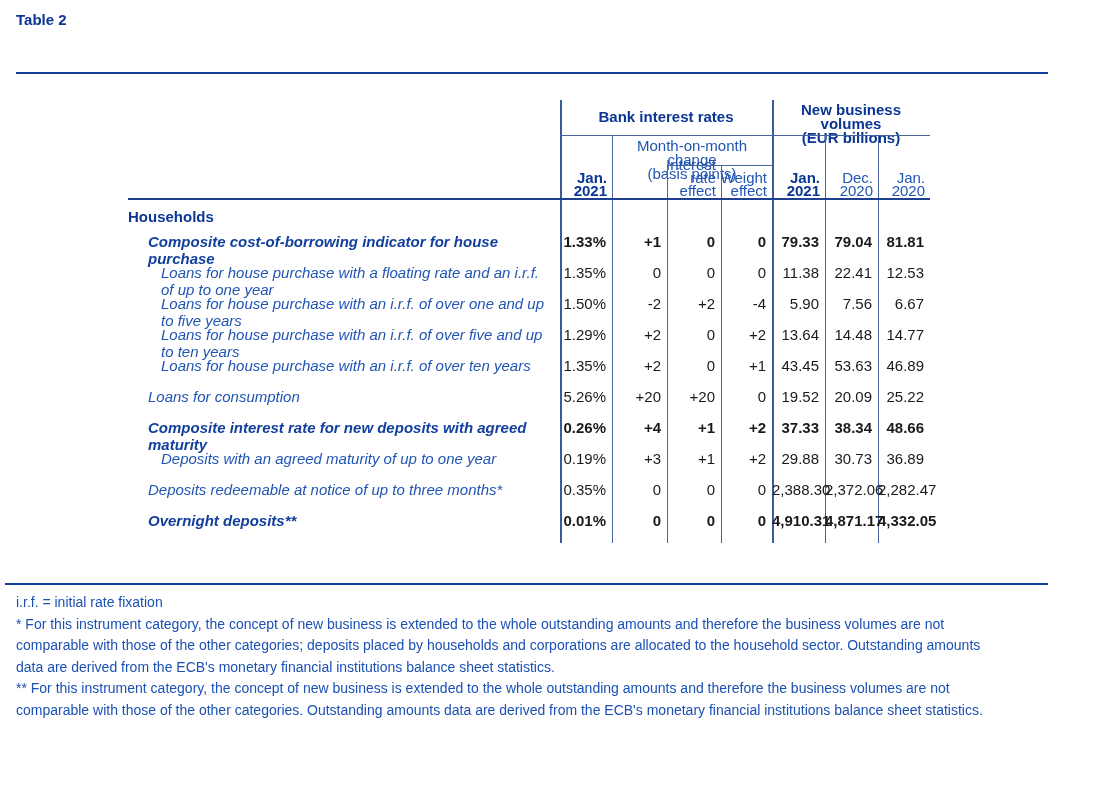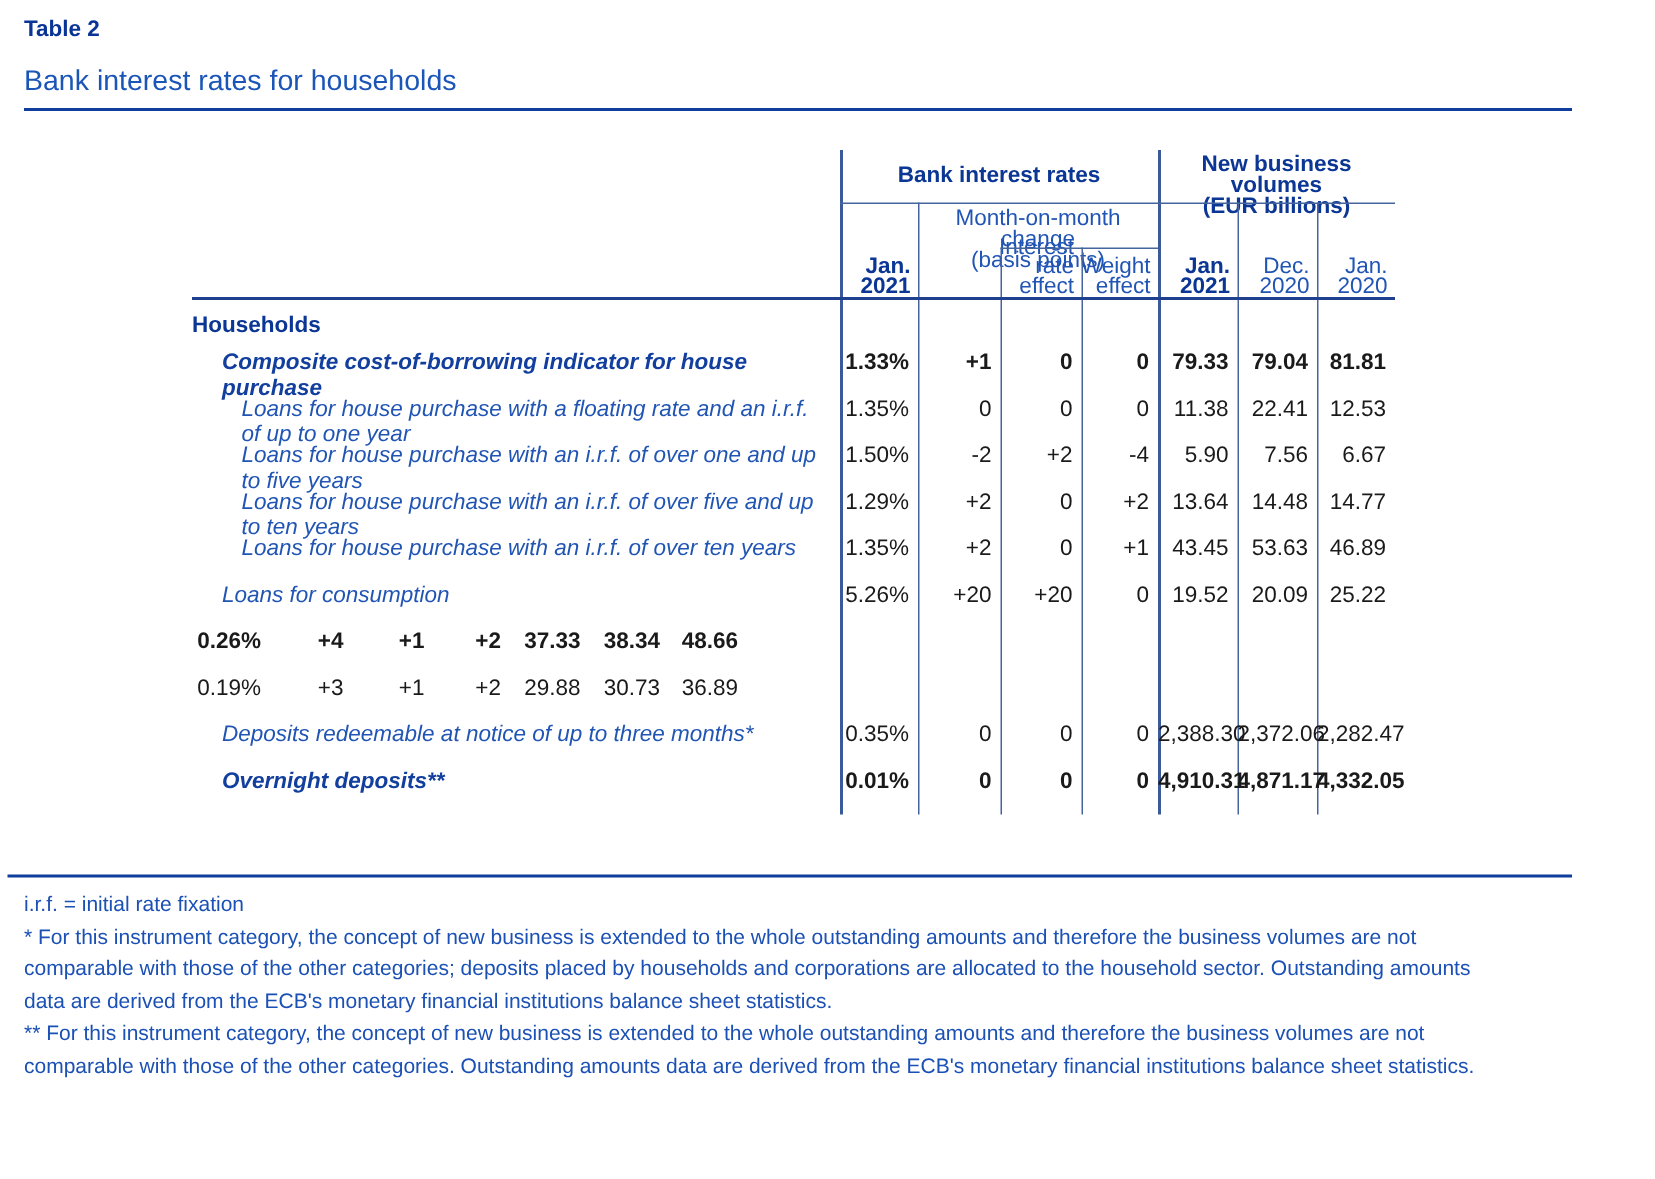--- a/index.html
+++ b/index.html
@@ -52,21 +52,20 @@
   
   #footnotes { position:absolute; left:16px; top:592px; width:972px; font-size:14px; line-height:21.6px; color:#1b50b4; }
   #footnotes p { margin:0; }
 </style>
 </head>
 <body>
 
 <div id="canvas">
 
   <div class="page-title">Table 2</div>
-  <div class="page-subtitle">Bank interest rates for households</div>
   <div class="rule rule-title"></div>
 
   <div id="tablewrap">
 
     <div class="ghead g-rates">Bank interest rates</div>
     <div class="ghead g-vol">New business volumes
 (EUR billions)</div>
     <div class="ghead g-mom">Month-on-month change
 (basis points)</div>
 
@@ -150,29 +149,31 @@
           <div class="tlabel ind1">Loans for consumption</div>
           <div class="tcell c0">5.26%</div>
           <div class="tcell c1">+20</div>
           <div class="tcell c2">+20</div>
           <div class="tcell c3">0</div>
           <div class="tcell c4">19.52</div>
           <div class="tcell c5">20.09</div>
           <div class="tcell c6">25.22</div>
         </div>
         <div class="trow bold">
+          <div class="tlabel ind1">Composite interest rate for new deposits with agreed maturity</div>
           <div class="tcell c0">0.26%</div>
           <div class="tcell c1">+4</div>
           <div class="tcell c2">+1</div>
           <div class="tcell c3">+2</div>
           <div class="tcell c4">37.33</div>
           <div class="tcell c5">38.34</div>
           <div class="tcell c6">48.66</div>
         </div>
         <div class="trow">
+          <div class="tlabel ind2">Deposits with an agreed maturity of up to one year</div>
           <div class="tcell c0">0.19%</div>
           <div class="tcell c1">+3</div>
           <div class="tcell c2">+1</div>
           <div class="tcell c3">+2</div>
           <div class="tcell c4">29.88</div>
           <div class="tcell c5">30.73</div>
           <div class="tcell c6">36.89</div>
         </div>
         <div class="trow">
           <div class="tlabel ind1">Deposits redeemable at notice of up to three months*</div>

